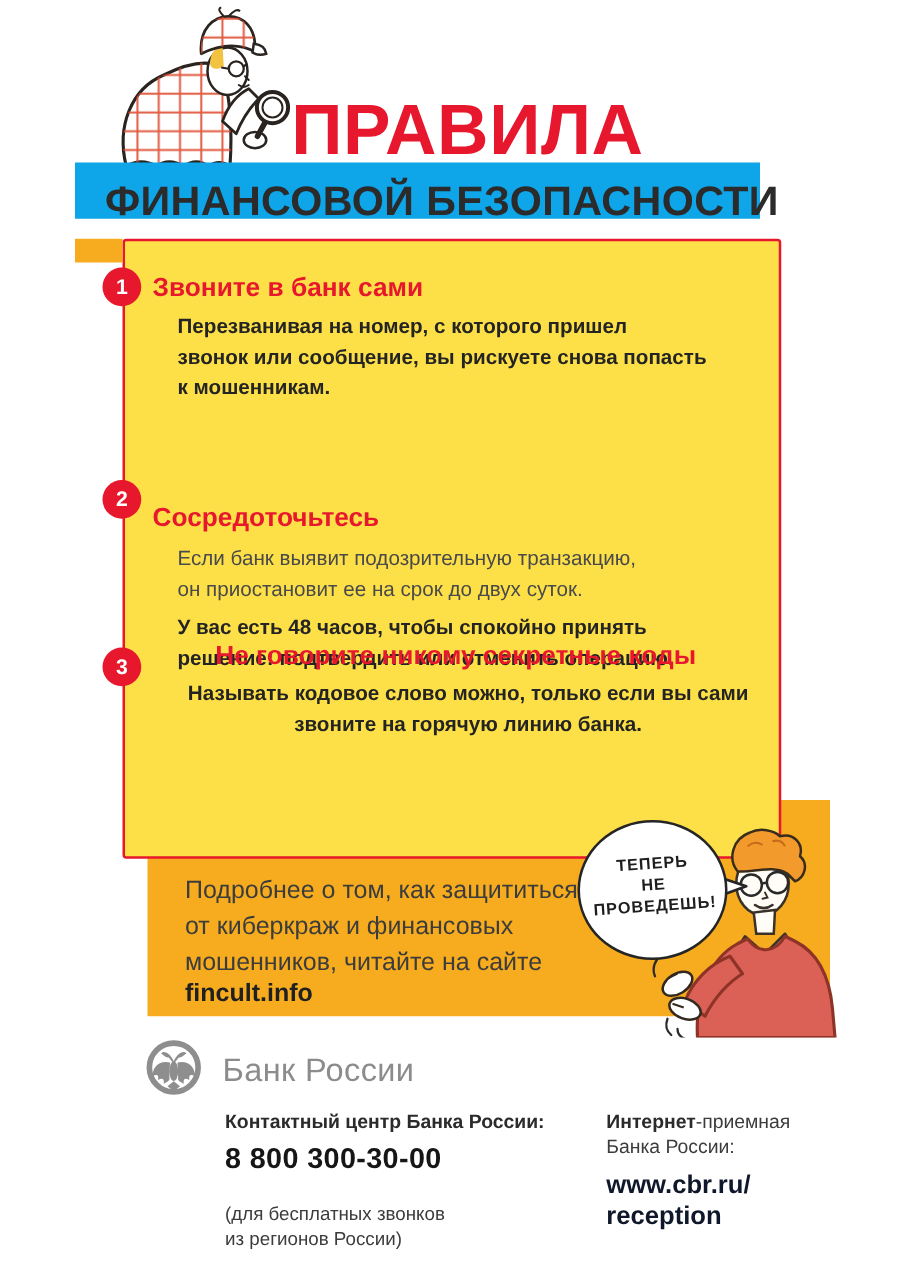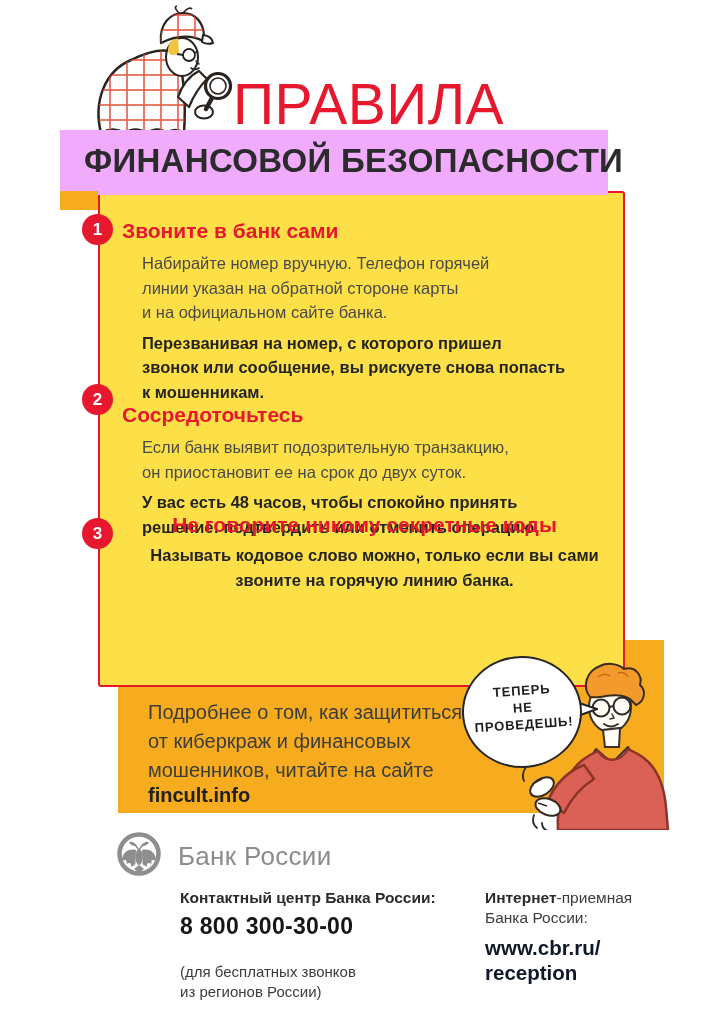--- a/index.html
+++ b/index.html
@@ -2,24 +2,24 @@
 <html><head>
 <meta charset="utf-8">
 <style>
   * { margin:0; padding:0; box-sizing:border-box; }
   html,body { background:#ffffff; }
   body { font-family:"Liberation Sans", sans-serif; }
   .poster { position:relative; width:724px; height:1024px; background:#ffffff; overflow:hidden; }
 
   
   .detective { position:absolute; left:85px; top:5px; width:215px; height:135px; z-index:3; }
-  .title { position:absolute; left:233px; top:76px; font-size:57px; font-weight:400;
+  .title { position:absolute; left:233px; top:76px; font-size:57px; font-weight:700;
            letter-spacing:.5px; color:#E7182D; line-height:56px; z-index:2; }
-  .banner { position:absolute; left:60px; top:130px; width:548px; height:65px;
-            background:#f0abfc; z-index:3; }
+  .banner { position:absolute; left:60px; top:130px; width:548px; height:45px;
+            background:#0ea5e9; z-index:3; }
   .banner-text { padding-left:24px; line-height:61px; font-size:33px; font-weight:700;
                  color:#2B2B2B; letter-spacing:.3px; white-space:nowrap; }
   .banner-tab { position:absolute; left:60px; top:191px; width:38px; height:19px;
                 background:#F6AC1E; z-index:3; }
 
   
   .card { position:absolute; left:98px; top:191px; width:527px; height:496px;
           background:#fde047; border:2.5px solid #E7182D; border-radius:3px; z-index:2; }
   .rule { position:absolute; left:22px; width:485px; }
   .rule-1 { top:26px; } .rule-2 { top:210px; } .rule-3 { top:320px;text-align:center; }
@@ -116,23 +116,20 @@
   <div class="banner">
     <div class="banner-text">ФИНАНСОВОЙ БЕЗОПАСНОСТИ</div>
   </div>
   <div class="banner-tab"></div>
 
   <div class="info-box"></div>
 
   <div class="card">
     <div class="rule rule-1">
       <div class="rule-heading">Звоните в банк сами</div>
-      <div class="rule-text">Набирайте номер вручную. Телефон горячей
-линии указан на обратной стороне карты
-и на официальном сайте банка.</div>
       <div class="rule-bold">Перезванивая на номер, с которого пришел
 звонок или сообщение, вы рискуете снова попасть
 к мошенникам.</div>
     </div>
     <div class="rule rule-2">
       <div class="rule-heading">Сосредоточьтесь</div>
       <div class="rule-text">Если банк выявит подозрительную транзакцию,
 он приостановит ее на срок до двух суток.</div>
       <div class="rule-bold">У вас есть 48 часов, чтобы спокойно принять
 решение: подтвердить или отменить операцию.</div>

